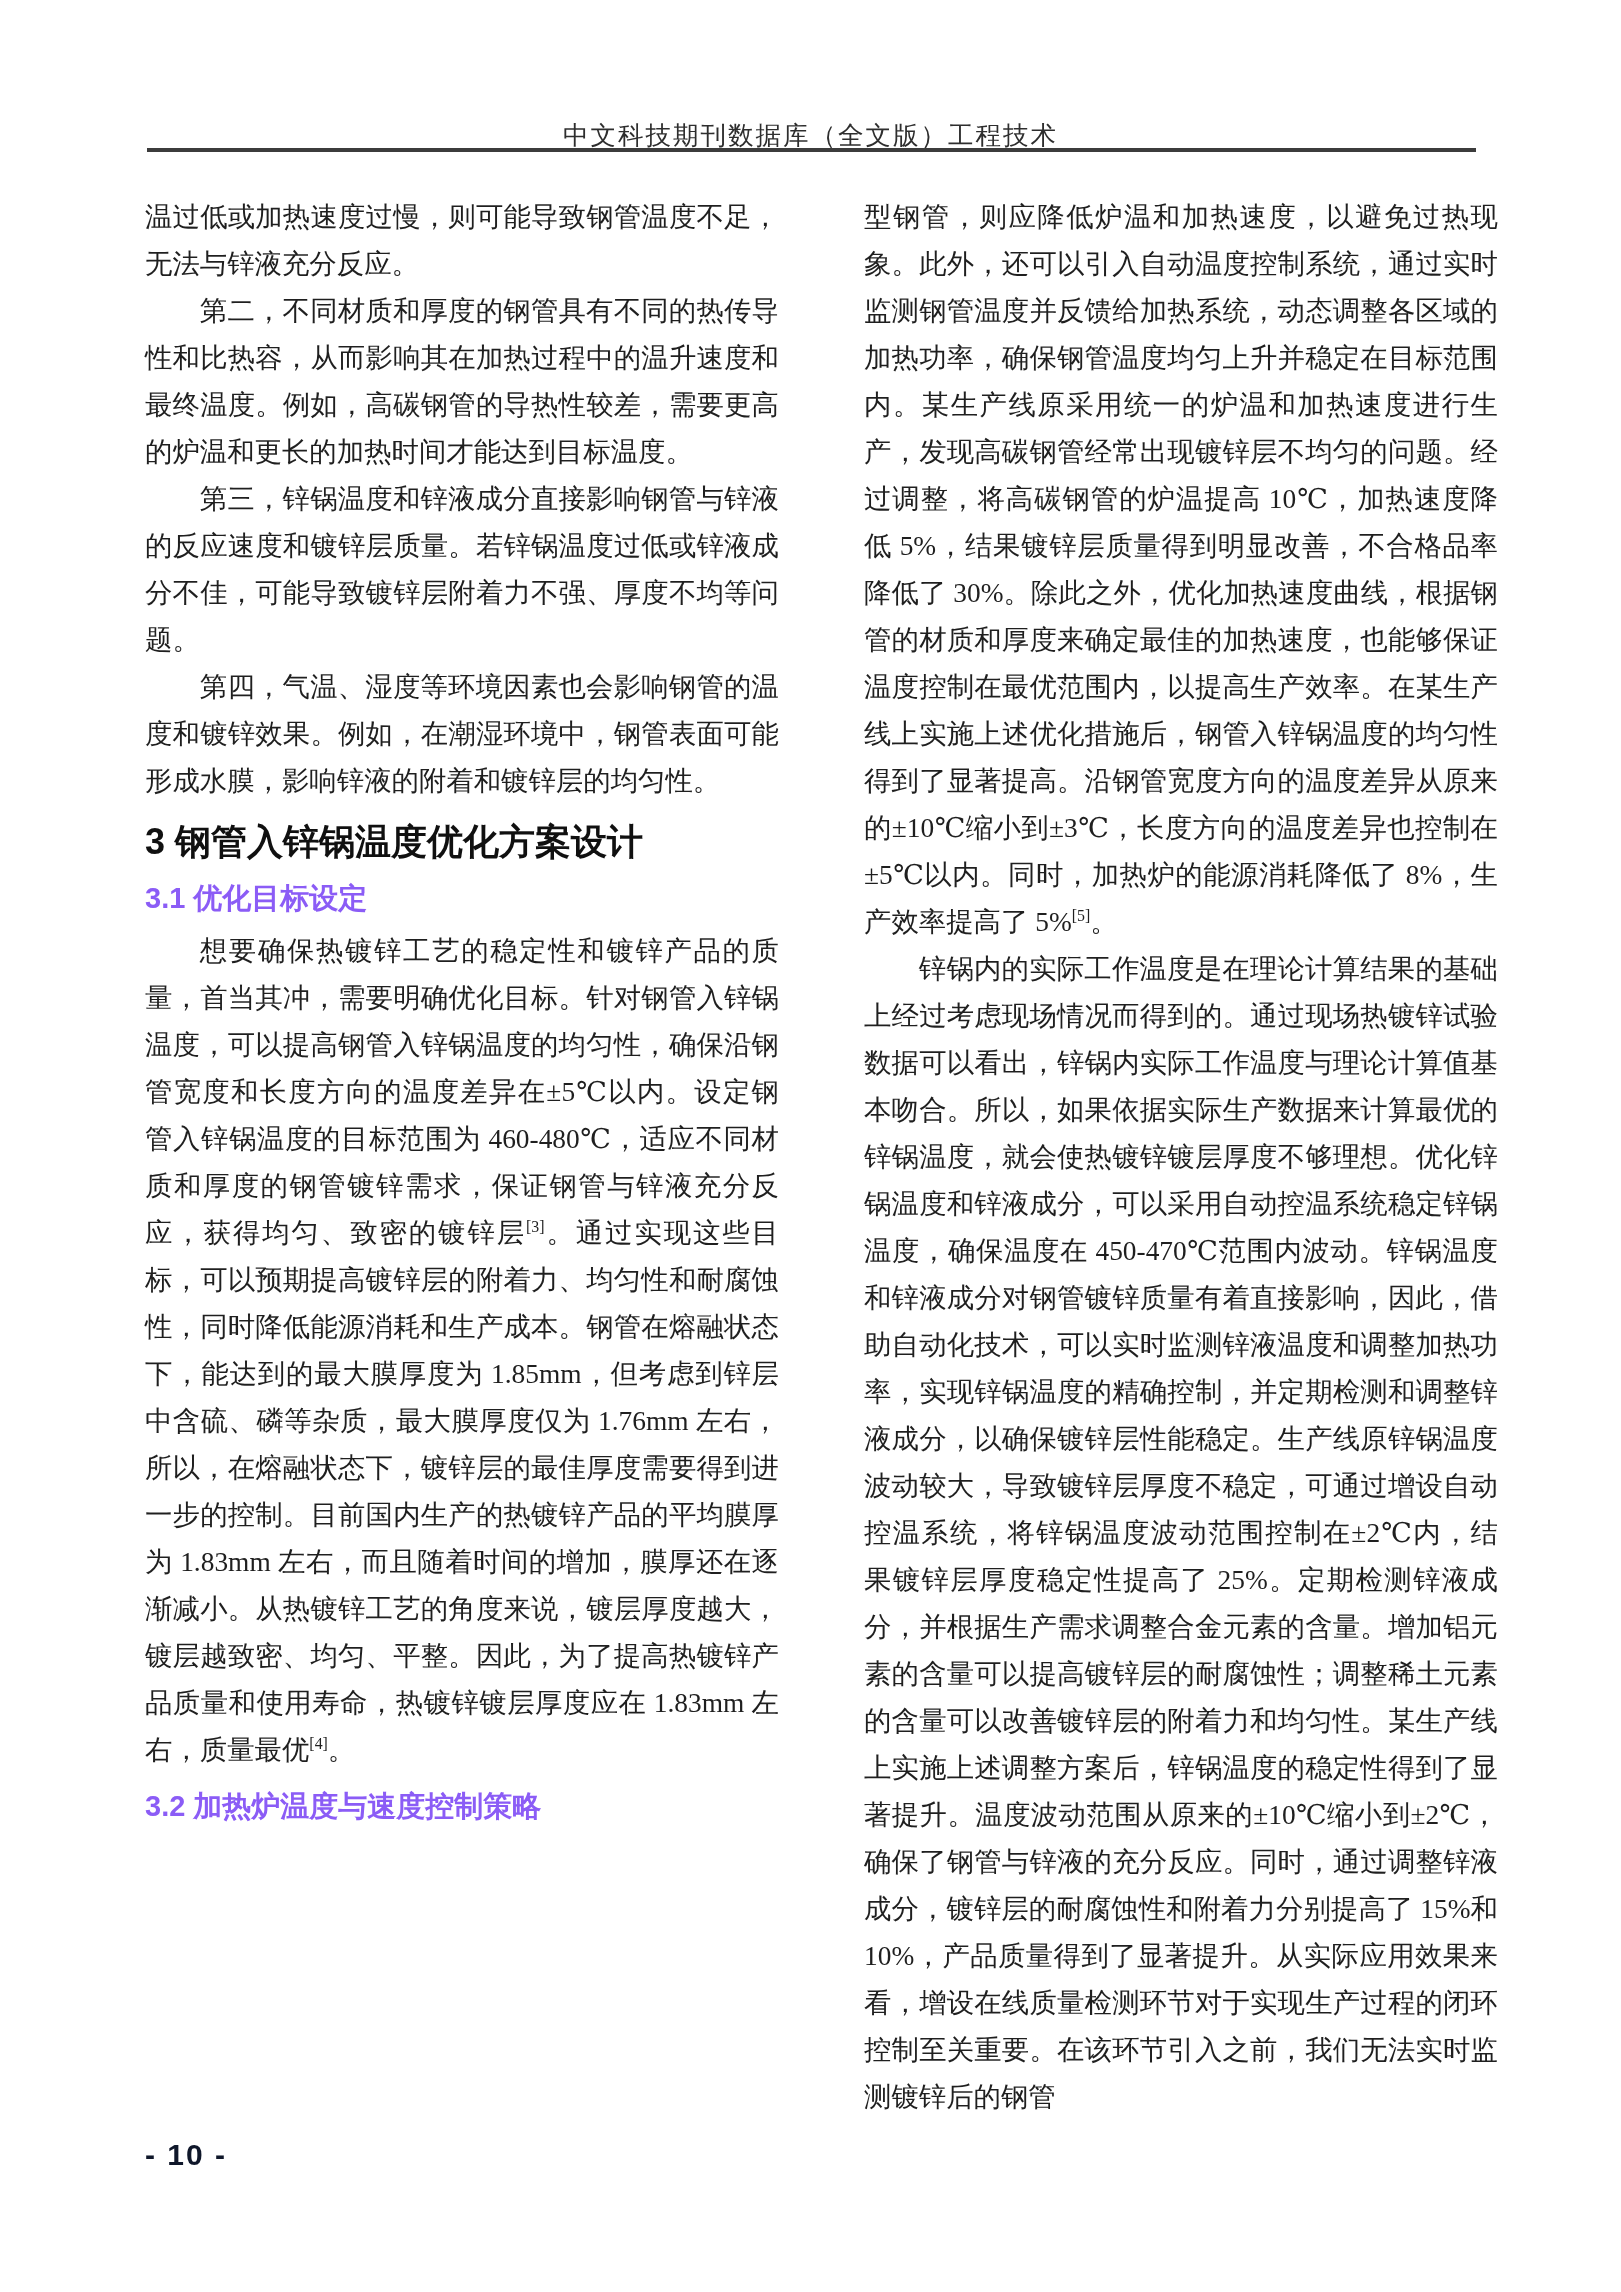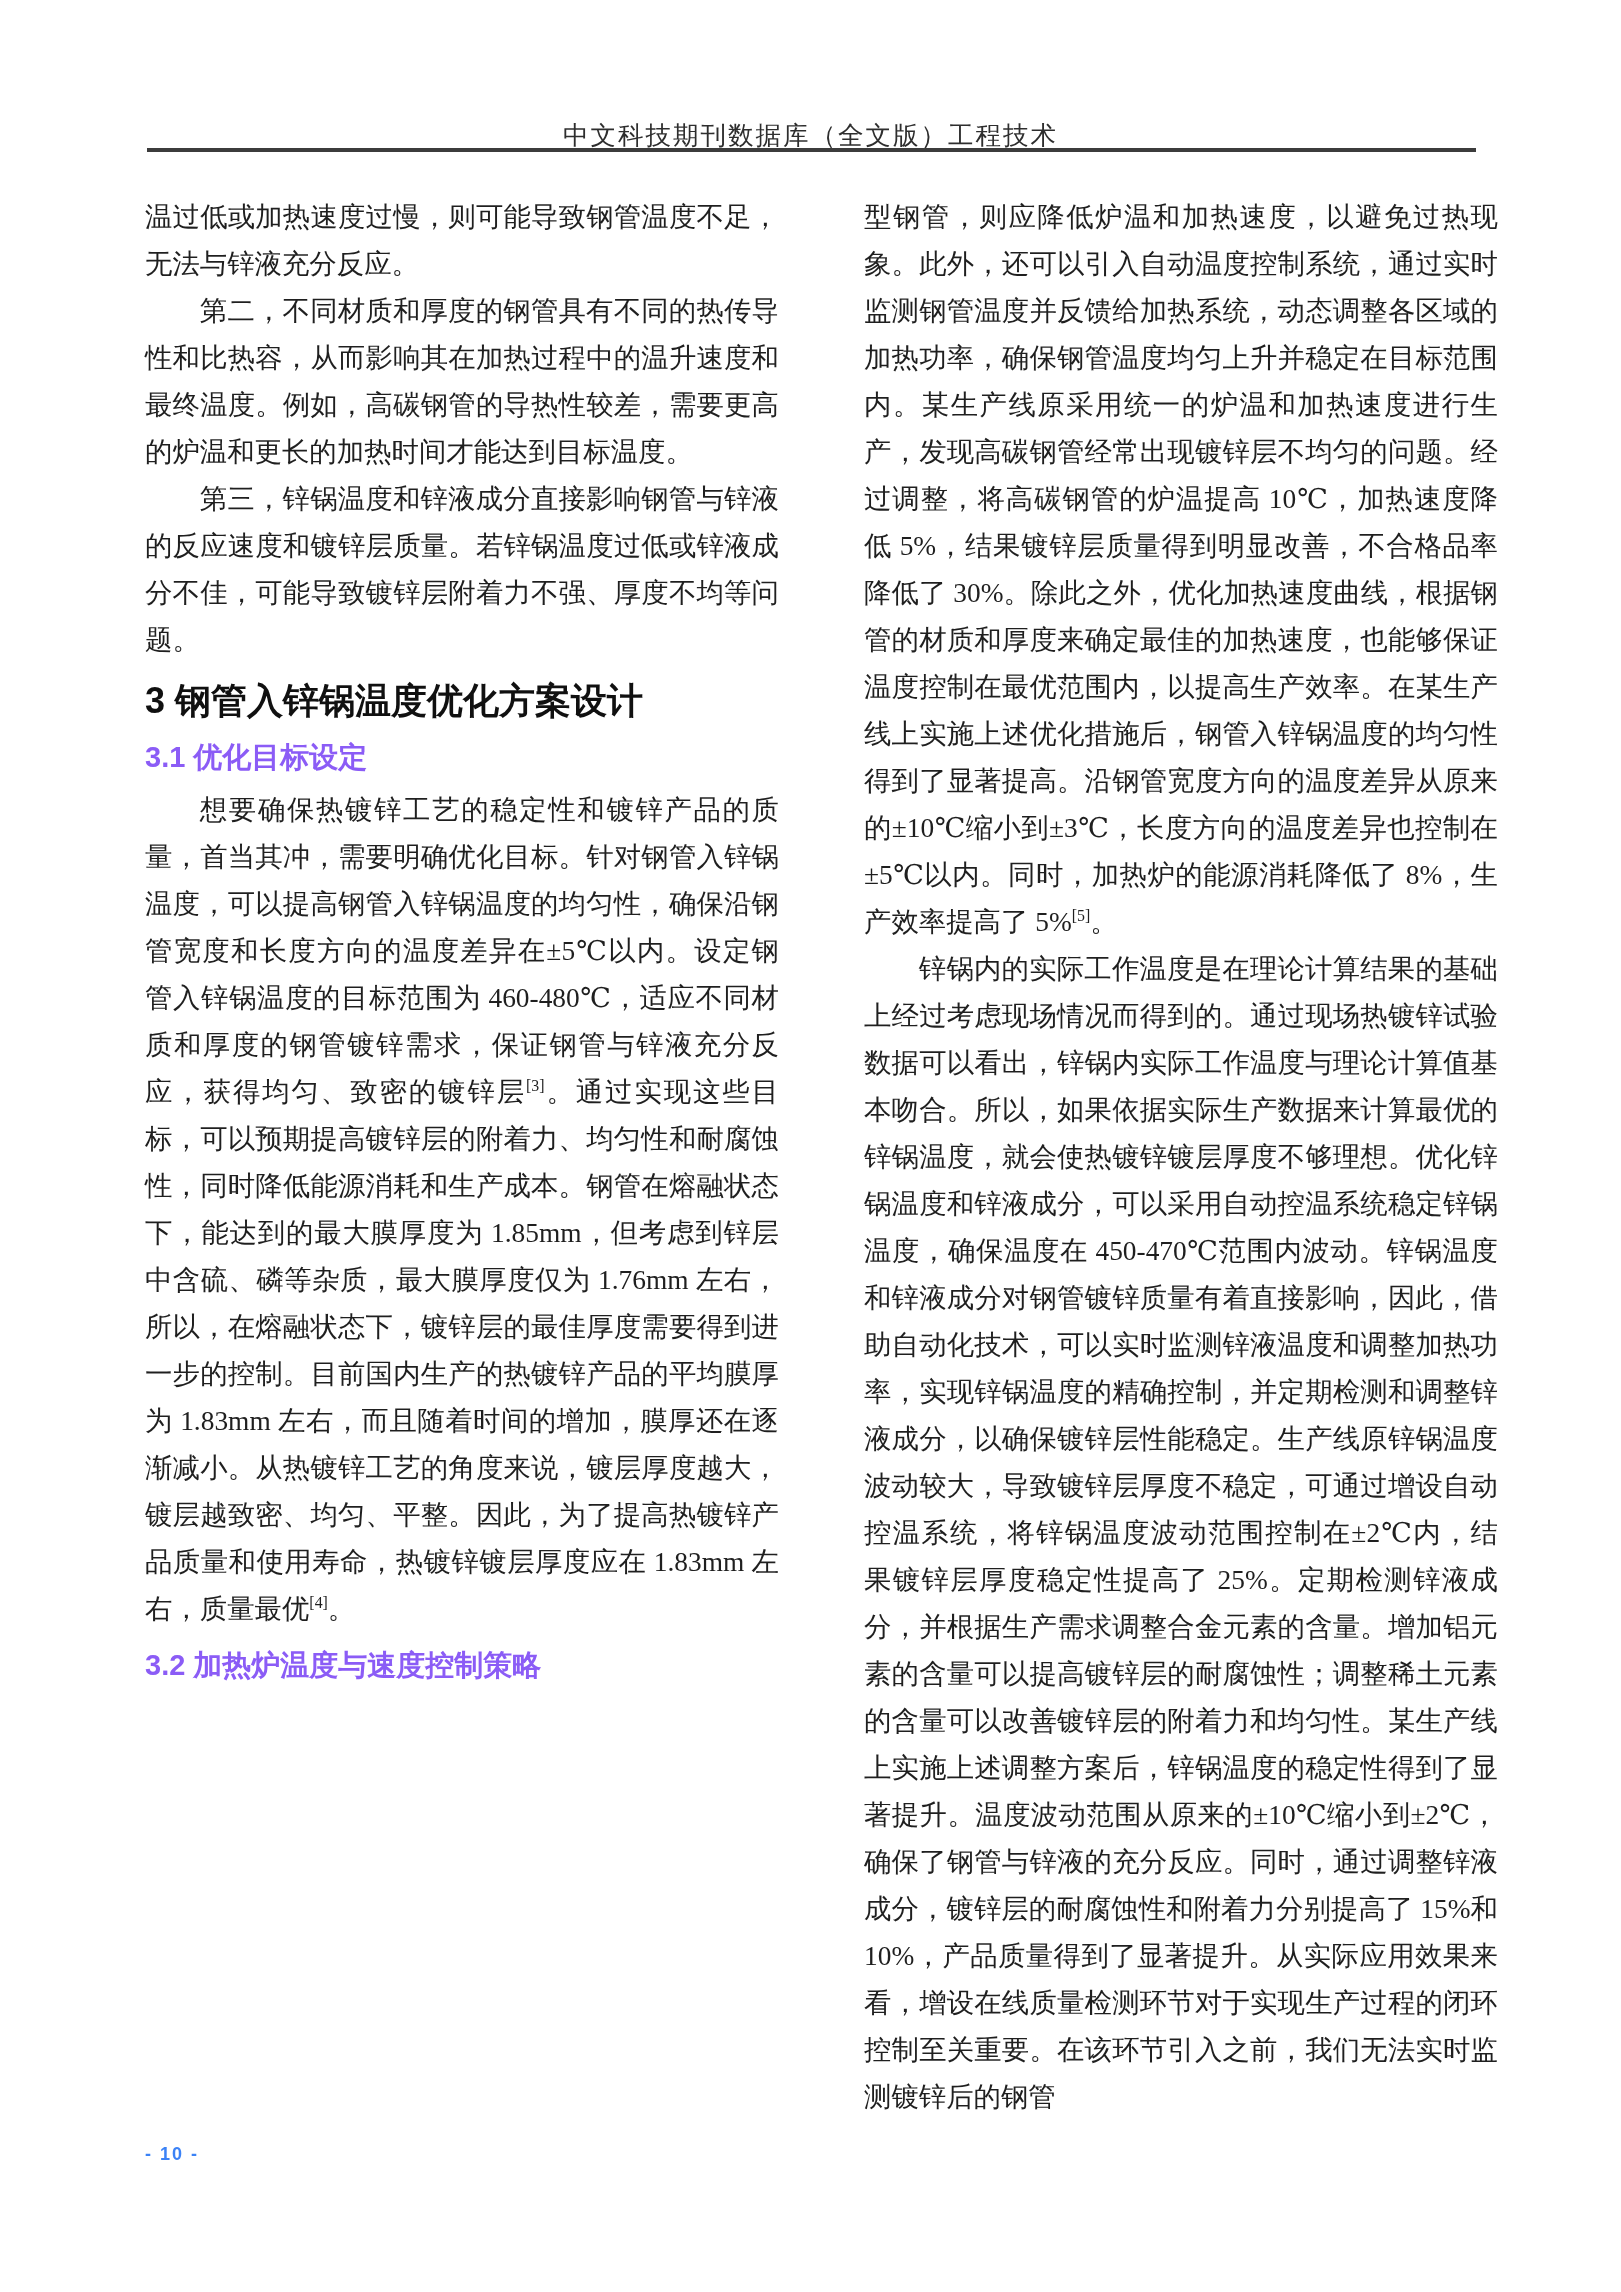--- a/index.html
+++ b/index.html
@@ -77,41 +77,42 @@
     font-size: 29px;
     line-height: 41px;
     color: #8b5cf6;
   }
   .footer {
     position: absolute;
     left: 145px;
     top: 2141px;
     font-family: "Liberation Sans", "DejaVu Sans", sans-serif;
     font-weight: bold;
-    font-size: 18px;
+    font-size: 30px;
     line-height: 27.4px;
     letter-spacing: 2px;
-    color: #3b82f6;
+    color: #0f172a;
   }
 </style>
 </head>
 <body>
 
 <div class="page">
 
   <div class="header-title">中文科技期刊数据库（全文版）工程技术</div>
 
   <div class="header-rule"></div>
 
   <div class="columns">
 
     <div class="col">
       <p class="para noindent">温过低或加热速度过慢，则可能导致钢管温度不足，无法与锌液充分反应。</p>
       <p class="para">第二，不同材质和厚度的钢管具有不同的热传导性和比热容，从而影响其在加热过程中的温升速度和最终温度。例如，高碳钢管的导热性较差，需要更高的炉温和更长的加热时间才能达到目标温度。</p>
       <p class="para">第三，锌锅温度和锌液成分直接影响钢管与锌液的反应速度和镀锌层质量。若锌锅温度过低或锌液成分不佳，可能导致镀锌层附着力不强、厚度不均等问题。</p>
+      <p class="para">第四，气温、湿度等环境因素也会影响钢管的温度和镀锌效果。例如，在潮湿环境中，钢管表面可能形成水膜，影响锌液的附着和镀锌层的均匀性。</p>
       <h2 class="h2">3 钢管入锌锅温度优化方案设计</h2>
       <h3 class="h3">3.1 优化目标设定</h3>
       <p class="para">想要确保热镀锌工艺的稳定性和镀锌产品的质量，首当其冲，需要明确优化目标。针对钢管入锌锅温度，可以提高钢管入锌锅温度的均匀性，确保沿钢管宽度和长度方向的温度差异在±5℃以内。设定钢管入锌锅温度的目标范围为 460-480℃，适应不同材质和厚度的钢管镀锌需求，保证钢管与锌液充分反应，获得均匀、致密的镀锌层<sup>[3]</sup>。通过实现这些目标，可以预期提高镀锌层的附着力、均匀性和耐腐蚀性，同时降低能源消耗和生产成本。钢管在熔融状态下，能达到的最大膜厚度为 1.85mm，但考虑到锌层中含硫、磷等杂质，最大膜厚度仅为 1.76mm 左右，所以，在熔融状态下，镀锌层的最佳厚度需要得到进一步的控制。目前国内生产的热镀锌产品的平均膜厚为 1.83mm 左右，而且随着时间的增加，膜厚还在逐渐减小。从热镀锌工艺的角度来说，镀层厚度越大，镀层越致密、均匀、平整。因此，为了提高热镀锌产品质量和使用寿命，热镀锌镀层厚度应在 1.83mm 左右，质量最优<sup>[4]</sup>。</p>
       <h3 class="h3">3.2 加热炉温度与速度控制策略</h3>
     </div>
 
     <div class="col">
       <p class="para noindent">型钢管，则应降低炉温和加热速度，以避免过热现象。此外，还可以引入自动温度控制系统，通过实时监测钢管温度并反馈给加热系统，动态调整各区域的加热功率，确保钢管温度均匀上升并稳定在目标范围内。某生产线原采用统一的炉温和加热速度进行生产，发现高碳钢管经常出现镀锌层不均匀的问题。经过调整，将高碳钢管的炉温提高 10℃，加热速度降低 5%，结果镀锌层质量得到明显改善，不合格品率降低了 30%。除此之外，优化加热速度曲线，根据钢管的材质和厚度来确定最佳的加热速度，也能够保证温度控制在最优范围内，以提高生产效率。在某生产线上实施上述优化措施后，钢管入锌锅温度的均匀性得到了显著提高。沿钢管宽度方向的温度差异从原来的±10℃缩小到±3℃，长度方向的温度差异也控制在±5℃以内。同时，加热炉的能源消耗降低了 8%，生产效率提高了 5%<sup>[5]</sup>。</p>
       <p class="para">锌锅内的实际工作温度是在理论计算结果的基础上经过考虑现场情况而得到的。通过现场热镀锌试验数据可以看出，锌锅内实际工作温度与理论计算值基本吻合。所以，如果依据实际生产数据来计算最优的锌锅温度，就会使热镀锌镀层厚度不够理想。优化锌锅温度和锌液成分，可以采用自动控温系统稳定锌锅温度，确保温度在 450-470℃范围内波动。锌锅温度和锌液成分对钢管镀锌质量有着直接影响，因此，借助自动化技术，可以实时监测锌液温度和调整加热功率，实现锌锅温度的精确控制，并定期检测和调整锌液成分，以确保镀锌层性能稳定。生产线原锌锅温度波动较大，导致镀锌层厚度不稳定，可通过增设自动控温系统，将锌锅温度波动范围控制在±2℃内，结果镀锌层厚度稳定性提高了 25%。定期检测锌液成分，并根据生产需求调整合金元素的含量。增加铝元素的含量可以提高镀锌层的耐腐蚀性；调整稀土元素的含量可以改善镀锌层的附着力和均匀性。某生产线上实施上述调整方案后，锌锅温度的稳定性得到了显著提升。温度波动范围从原来的±10℃缩小到±2℃，确保了钢管与锌液的充分反应。同时，通过调整锌液成分，镀锌层的耐腐蚀性和附着力分别提高了 15%和 10%，产品质量得到了显著提升。从实际应用效果来看，增设在线质量检测环节对于实现生产过程的闭环控制至关重要。在该环节引入之前，我们无法实时监测镀锌后的钢管</p>
     </div>

